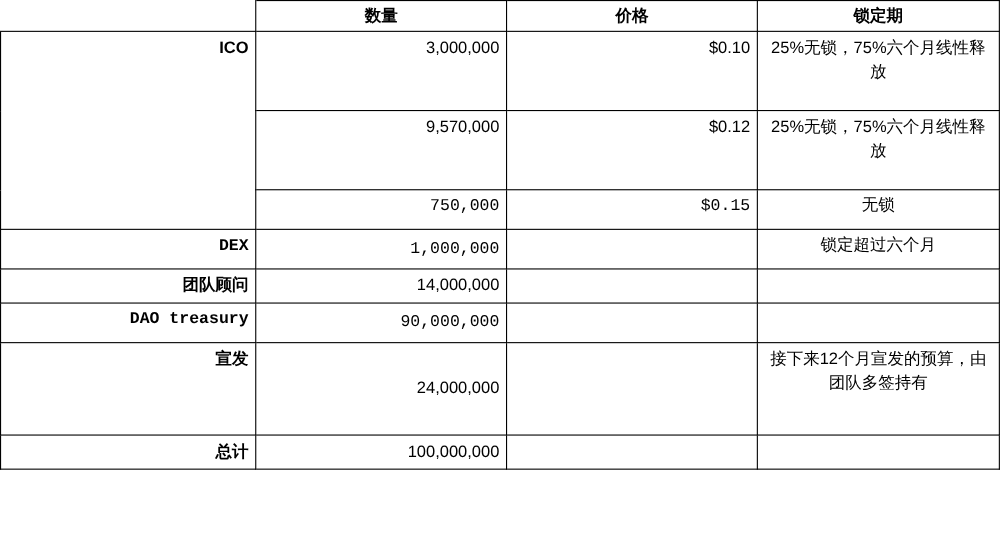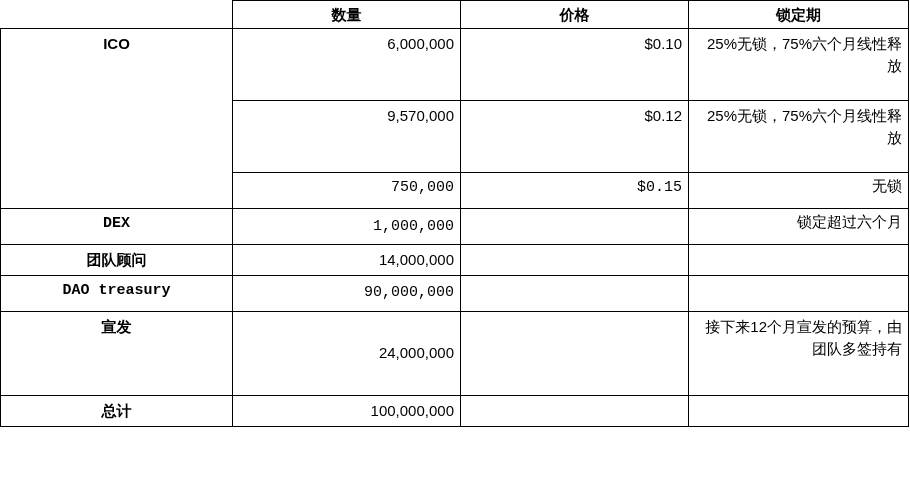--- a/index.html
+++ b/index.html
@@ -51,29 +51,29 @@
     padding: 0 6px;
   }
   thead th.corner {
     border-left: 0;
     border-top: 0;
   }
   
   td.row-label {
     font-weight: bold;
     vertical-align: middle;
-    text-align: center;
+    text-align: right;
   }
   td.num {
     text-align: right;
     vertical-align: bottom;
     padding-bottom: 5px;
   }
   td.lock {
-    text-align: right;
+    text-align: center;
     vertical-align: top;
     padding-top: 5px;
   }
   .h-ico { height: 72px; }
   .h-short { height: 36px; font-family: Liberation Mono, monospace; }
   .h-tall { height: 84px; }
   .h-total { height: 30px; }
   td.num.mid { vertical-align: middle; }
 </style>
 </head>
@@ -92,21 +92,21 @@
         <th class="corner"></th>
         <th>数量</th>
         <th>价格</th>
         <th>锁定期</th>
       </tr>
     </thead>
     <tbody>
 
       <tr class="h-ico">
         <td class="row-label" rowspan="3">ICO</td>
-        <td class="num">6,000,000</td>
+        <td class="num">3,000,000</td>
         <td class="num">$0.10</td>
         <td class="lock">25%无锁，75%六个月线性释放</td>
       </tr>
       <tr class="h-ico">
         <td class="num">9,570,000</td>
         <td class="num">$0.12</td>
         <td class="lock">25%无锁，75%六个月线性释放</td>
       </tr>
       <tr class="h-short">
         <td class="num">750,000</td>

